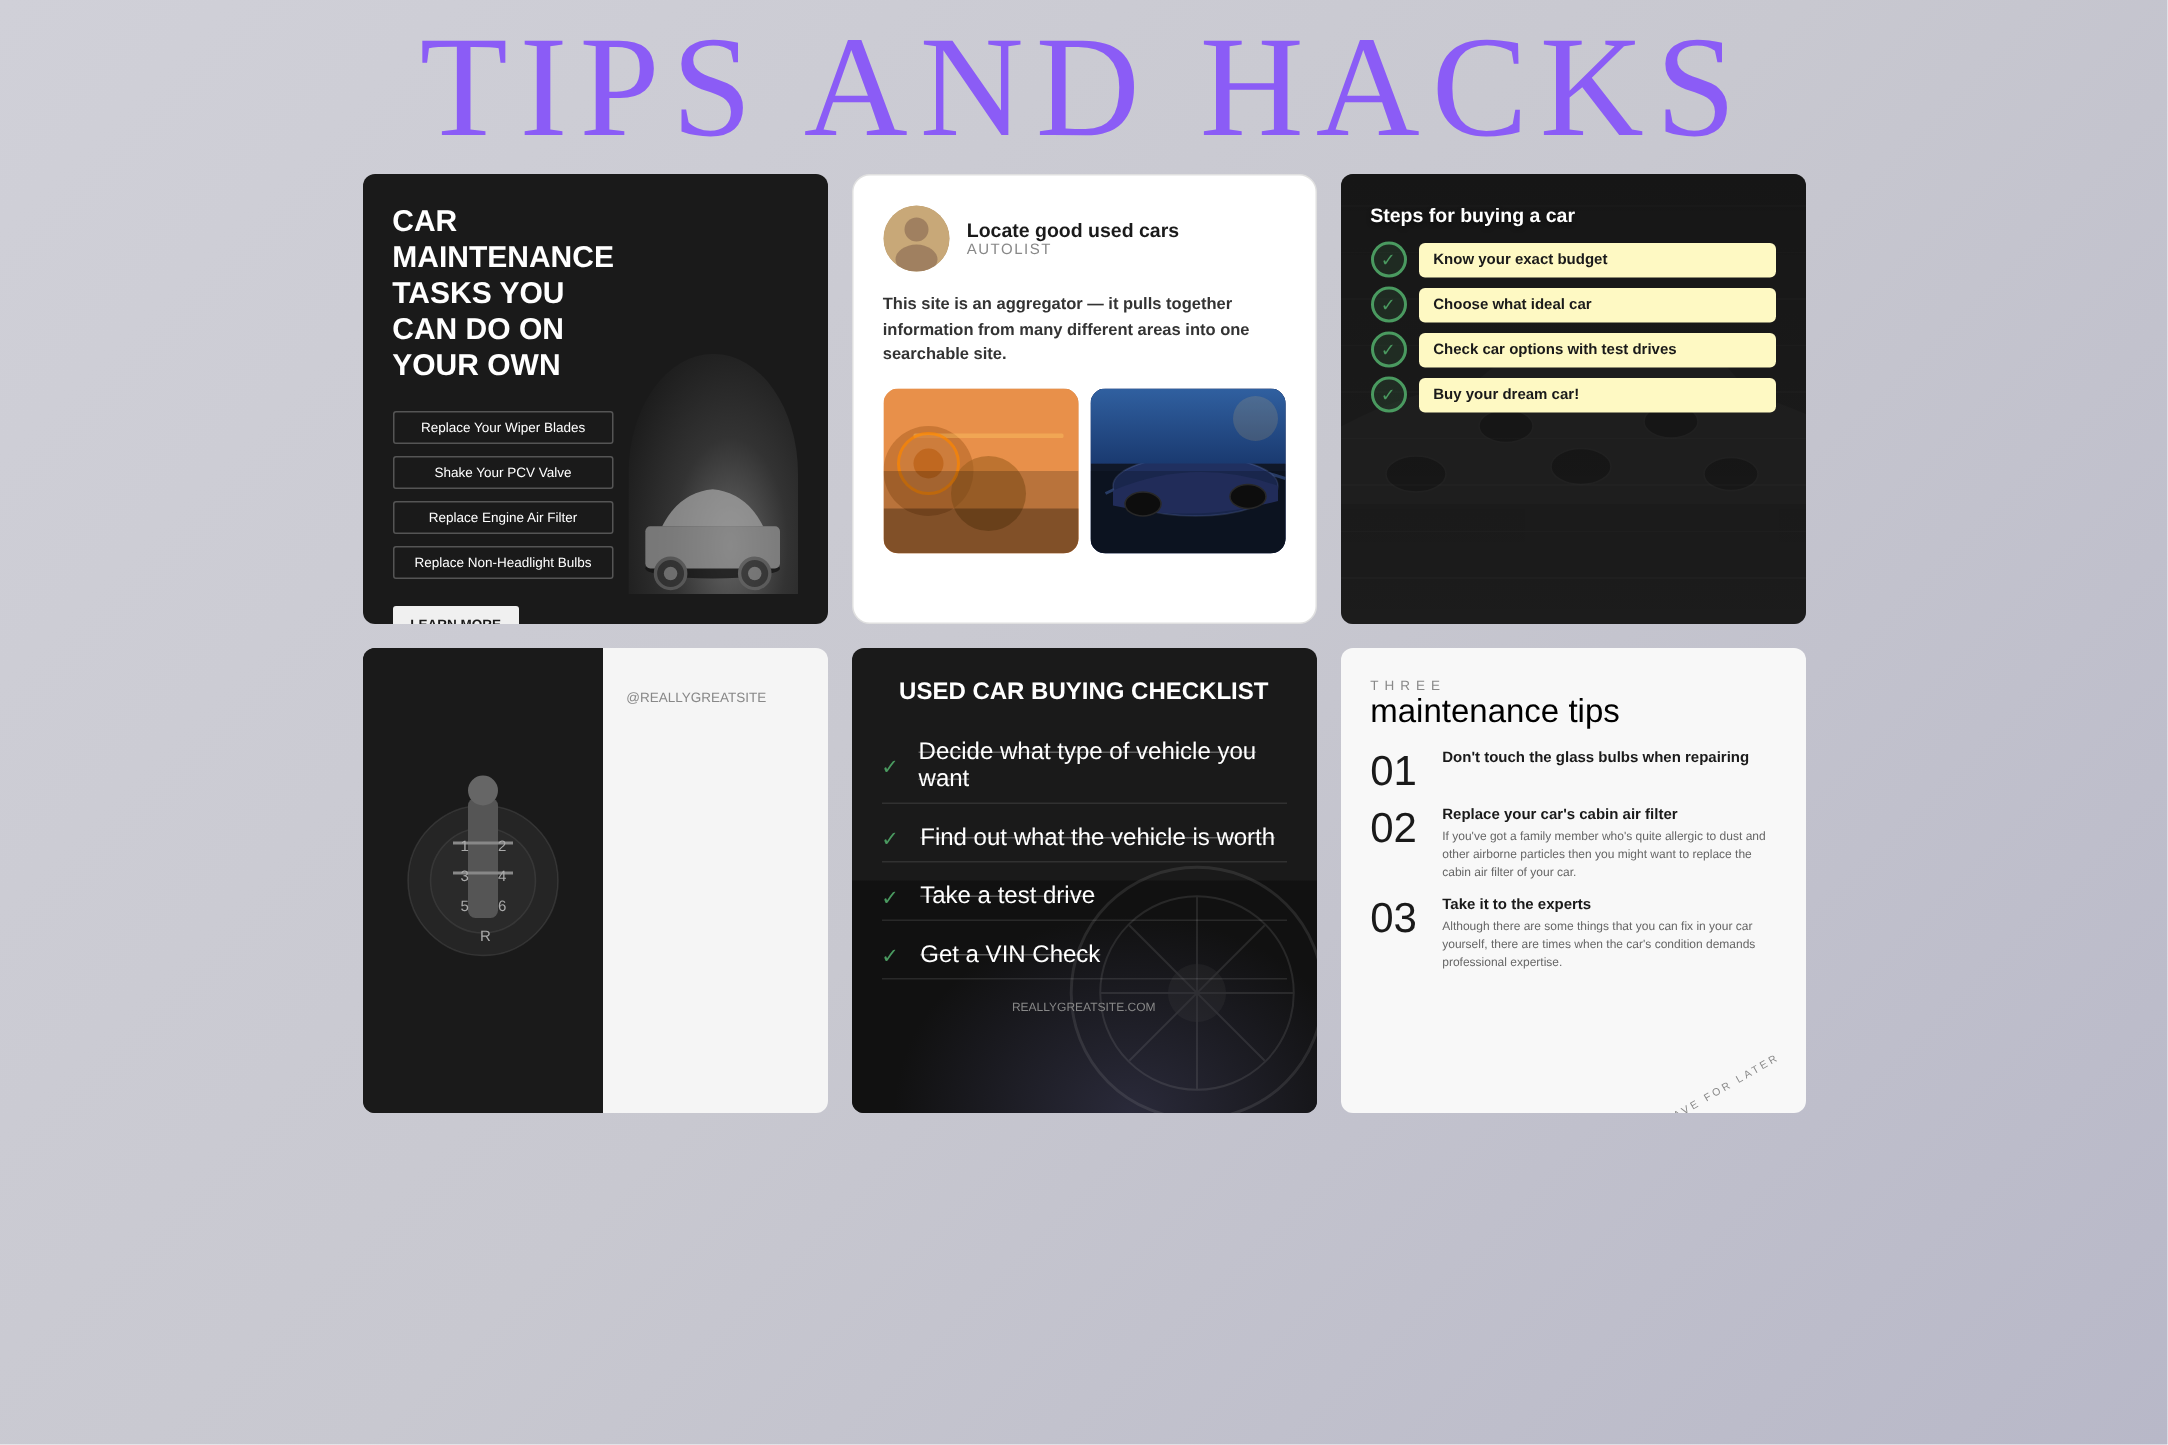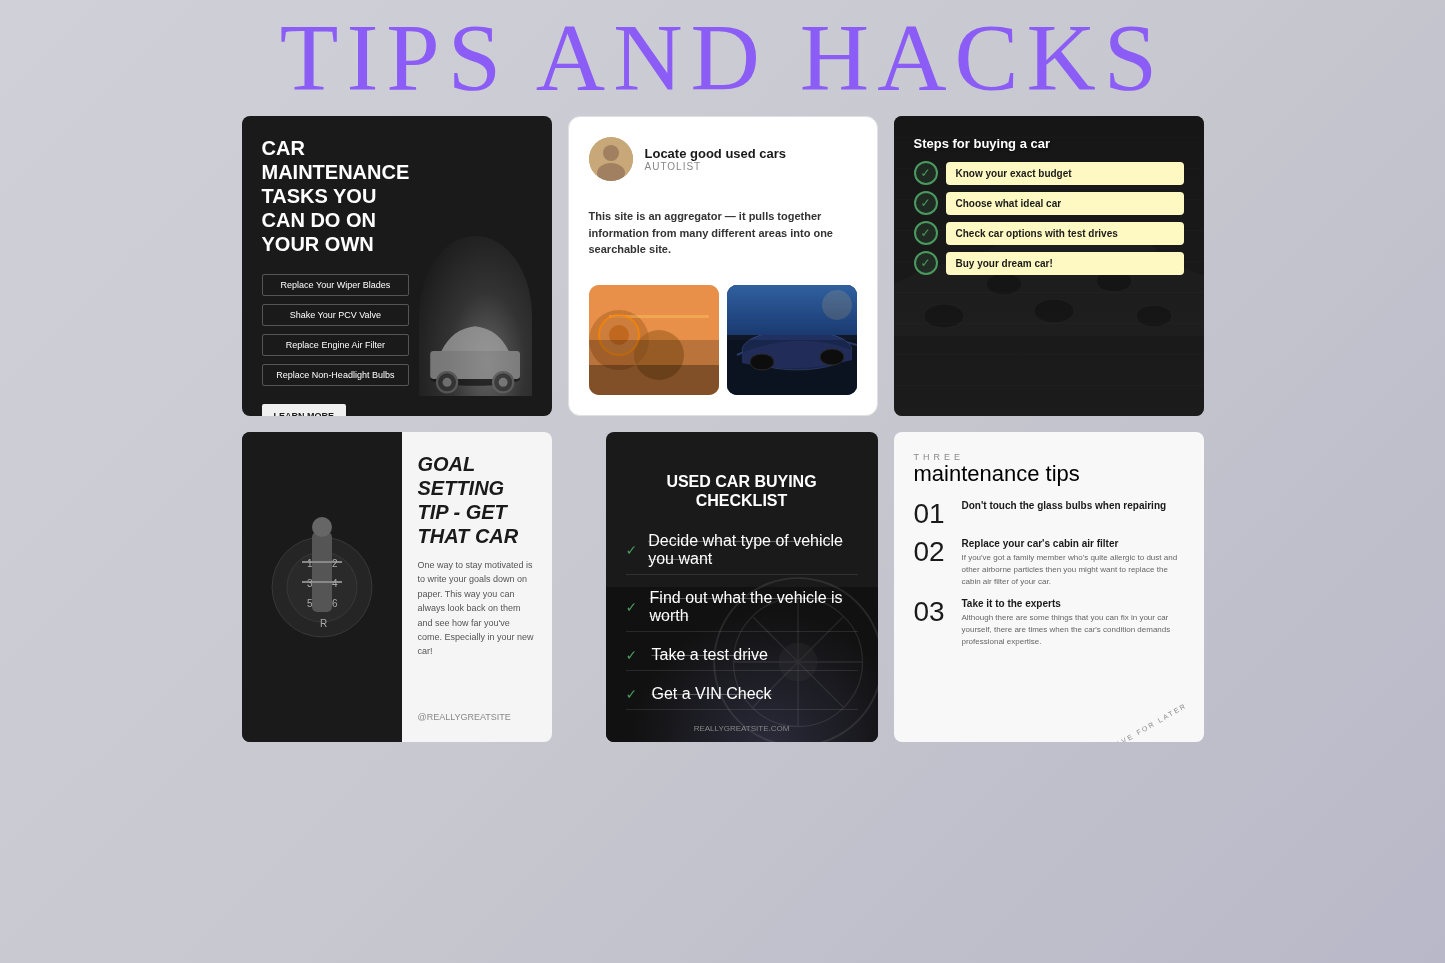--- a/index.html
+++ b/index.html
@@ -124,21 +124,20 @@
 
     
     .card-2 {
       background: white;
       border-radius: 12px;
       overflow: hidden;
       padding: 20px;
       display: flex;
       flex-direction: column;
       gap: 14px;
-      justify-content: space-between;
     }
 
     .card-2-header {
       display: flex;
       align-items: center;
       gap: 12px;
     }
 
     .avatar-circle {
       width: 44px;
@@ -309,26 +308,25 @@
       color: #888;
       font-size: 9px;
       margin-top: 8px;
     }
 
     
     .card-5 {
       background: #1a1a1a;
       border-radius: 8px;
       overflow: hidden;
-      padding: 40px 20px;
+      padding: 20px 20px;
       display: flex;
       flex-direction: column;
       gap: 8px;
       position: relative;
-      margin-left: 38px;
     }
 
     .card-5-bg {
       position: absolute;
       bottom: 0; left: 0; right: 0;
       height: 50%;
       background: radial-gradient(ellipse at 60% 100%, #2a2a3a 0%, #111 60%);
     }
 
     .card-5-title {
@@ -608,24 +606,20 @@
         <text x="65" y="135" font-size="10" fill="#aaa">1</text>
         <text x="90" y="135" font-size="10" fill="#aaa">2</text>
         <text x="65" y="155" font-size="10" fill="#aaa">3</text>
         <text x="90" y="155" font-size="10" fill="#aaa">4</text>
         <text x="65" y="175" font-size="10" fill="#aaa">5</text>
         <text x="90" y="175" font-size="10" fill="#aaa">6</text>
         <text x="78" y="195" font-size="10" fill="#aaa">R</text>
       </svg>
     </div>
     <div class="card-4-text">
-      <div>
-        <h2 class="card-4-title">GOAL SETTING TIP - GET THAT CAR</h2>
-        <p class="card-4-desc">One way to stay motivated is to write your goals down on paper. This way you can always look back on them and see how far you've come. Especially in your new car!</p>
-      </div>
       <p class="card-4-handle">@REALLYGREATSITE</p>
     </div>
   </div>
 
   <div class="card-5">
     <div class="card-5-bg"></div>
 
     <svg viewBox="0 0 310 310" style="position:absolute;bottom:-20px;right:-20px;width:200px;height:200px;opacity:0.15" xmlns="http://www.w3.org/2000/svg">
       <circle cx="155" cy="155" r="130" fill="none" stroke="#aaa" stroke-width="3"></circle>
       <circle cx="155" cy="155" r="100" fill="none" stroke="#aaa" stroke-width="2"></circle>

